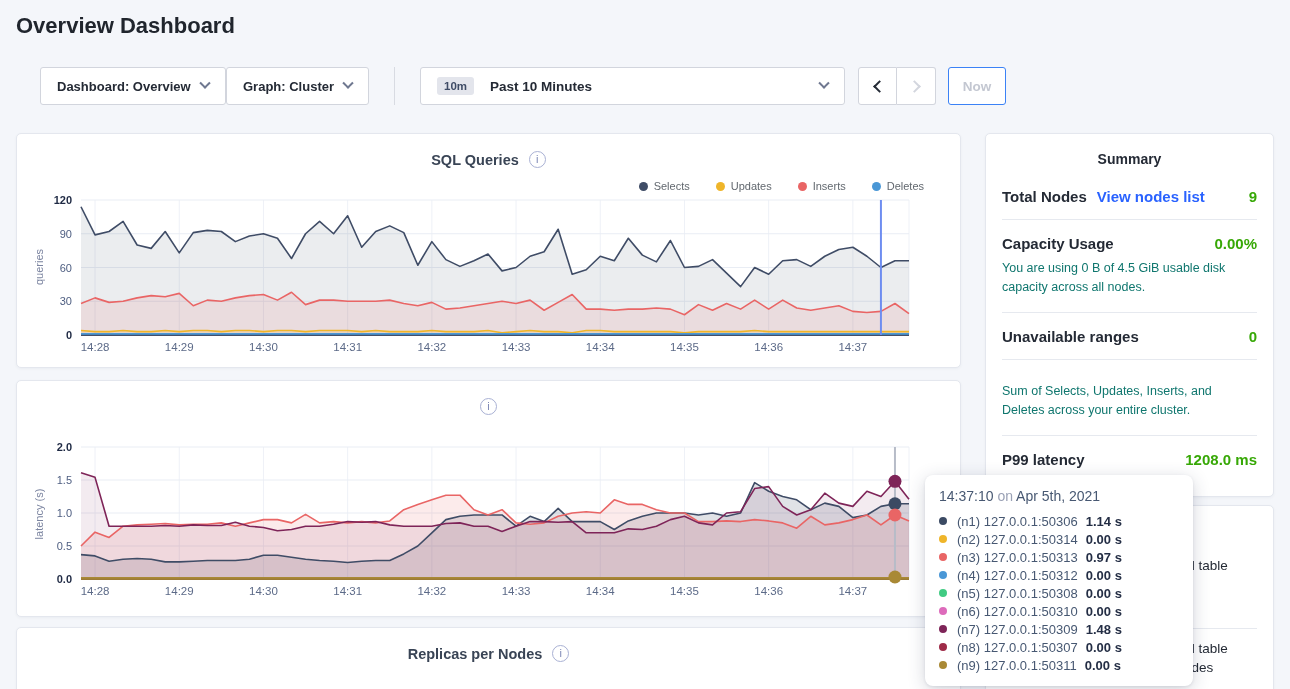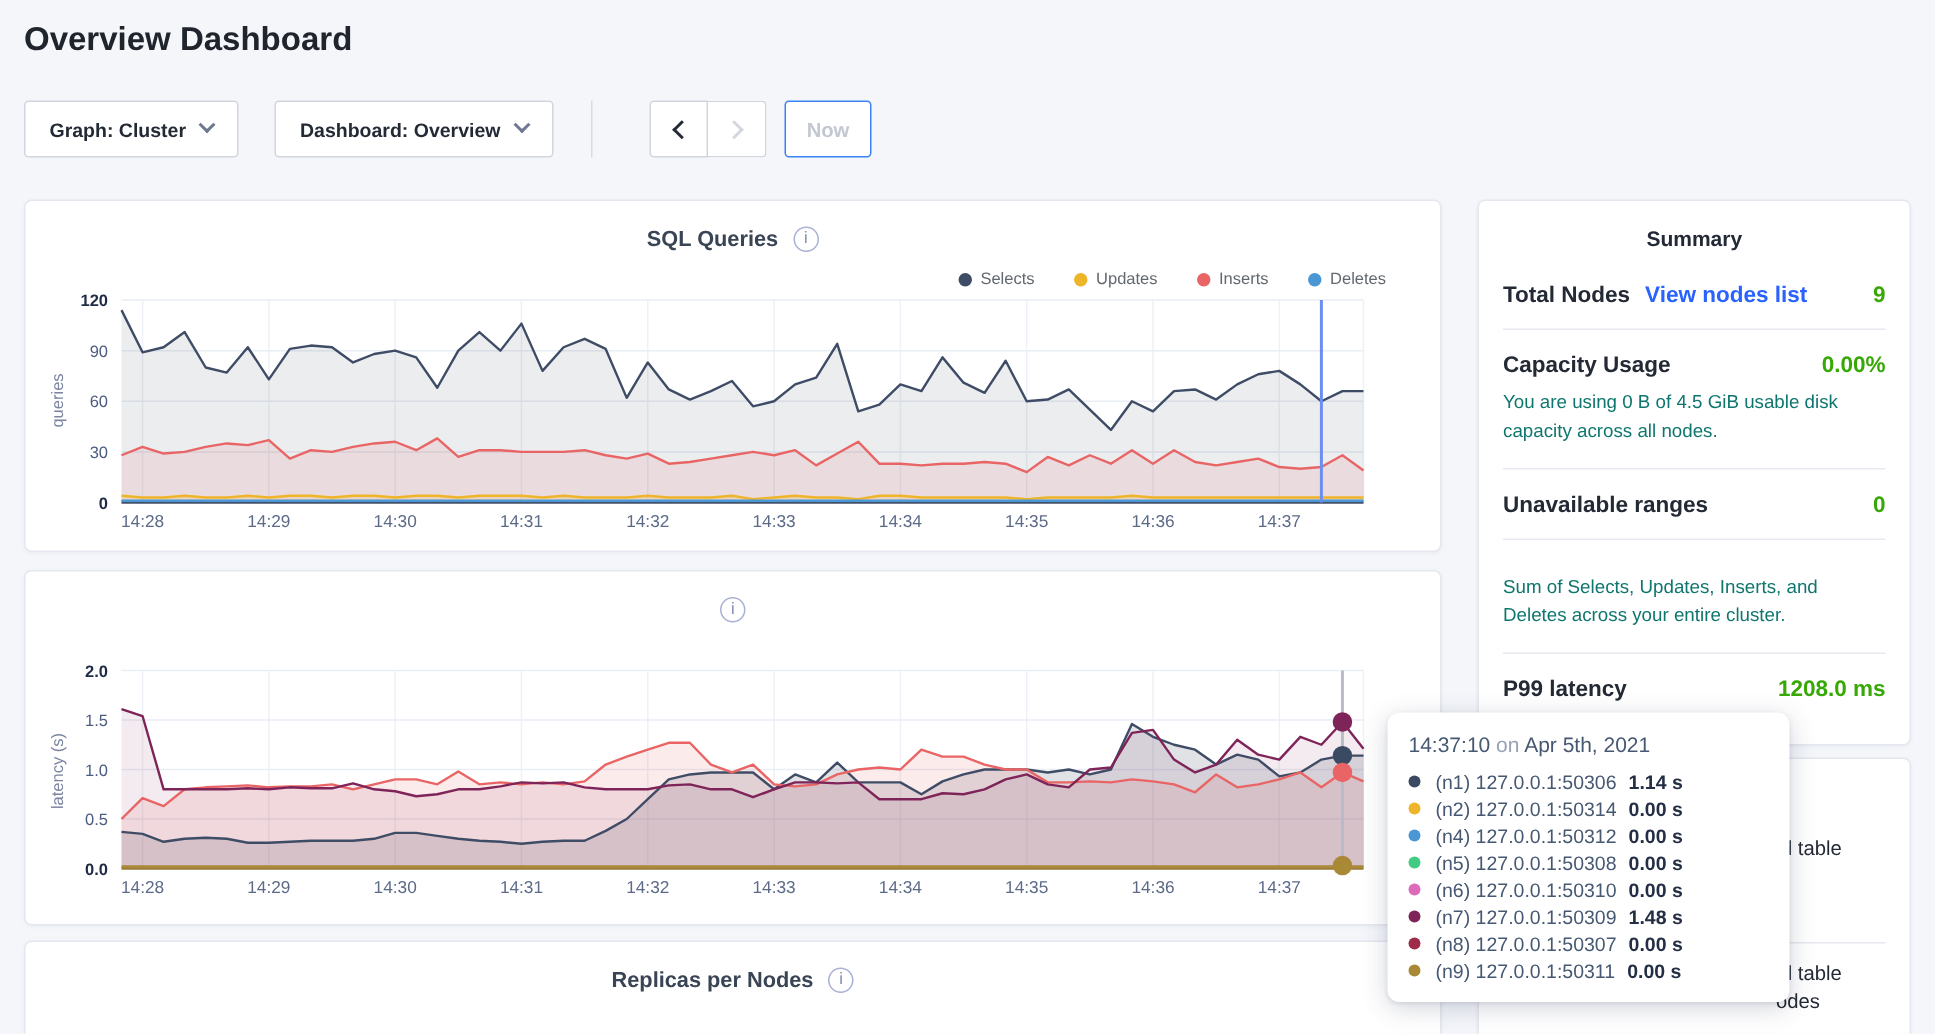--- a/index.html
+++ b/index.html
@@ -89,29 +89,34 @@
   .tt-row { display:flex; align-items:center; height:18px; font-size:13px; color:#475872; }
   .tt-dot { width:8px; height:8px; border-radius:50%; margin-right:10px; flex:none; }
   .tt-val { margin-left:8px; font-weight:bold; color:#242e45; }
 </style>
 </head>
 <body>
 
 <h1 class="page-title">Overview Dashboard</h1>
 
 <div class="toolbar">
+  <button class="btn btn-dashboard">
+    <span>Dashboard: Overview</span>
+    <span class="chev"></span>
+  </button>
   <button class="btn btn-graph">
     <span>Graph: Cluster</span>
     <span class="chev"></span>
   </button>
-  <button class="btn btn-dashboard">
-    <span>Dashboard: Overview</span>
+  <div class="vdivider"></div>
+  <button class="btn time-selector">
+    <span class="ts-badge">10m</span>
+    <span class="ts-label">Past 10 Minutes</span>
     <span class="chev"></span>
   </button>
-  <div class="vdivider"></div>
   <div class="arrow-group">
     <button class="arrow-btn left">
       <span class="chevl"></span>
     </button>
     <button class="arrow-btn right">
       <span class="chevr"></span>
     </button>
   </div>
   <button class="now-btn">Now</button>
 </div>
@@ -309,20 +314,25 @@
         <span class="tt-dot" style="background: rgb(59, 74, 99);"></span>
         <span>(n1) 127.0.0.1:50306</span>
         <span class="tt-val">1.14 s</span>
       </div>
       <div class="tt-row">
         <span class="tt-dot" style="background: rgb(239, 181, 42);"></span>
         <span>(n2) 127.0.0.1:50314</span>
         <span class="tt-val">0.00 s</span>
       </div>
       <div class="tt-row">
+        <span class="tt-dot" style="background: rgb(233, 101, 101);"></span>
+        <span>(n3) 127.0.0.1:50313</span>
+        <span class="tt-val">0.97 s</span>
+      </div>
+      <div class="tt-row">
         <span class="tt-dot" style="background: rgb(74, 151, 214);"></span>
         <span>(n4) 127.0.0.1:50312</span>
         <span class="tt-val">0.00 s</span>
       </div>
       <div class="tt-row">
         <span class="tt-dot" style="background: rgb(65, 203, 131);"></span>
         <span>(n5) 127.0.0.1:50308</span>
         <span class="tt-val">0.00 s</span>
       </div>
       <div class="tt-row">

